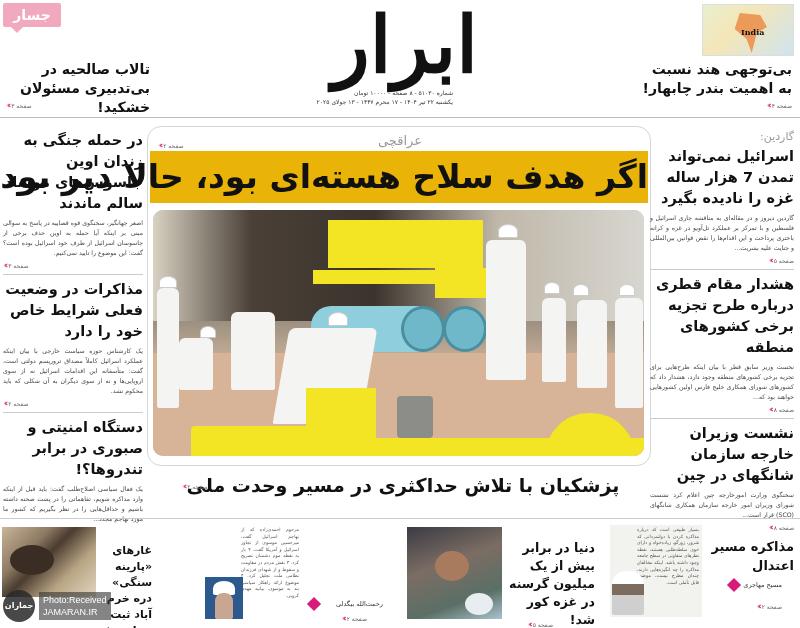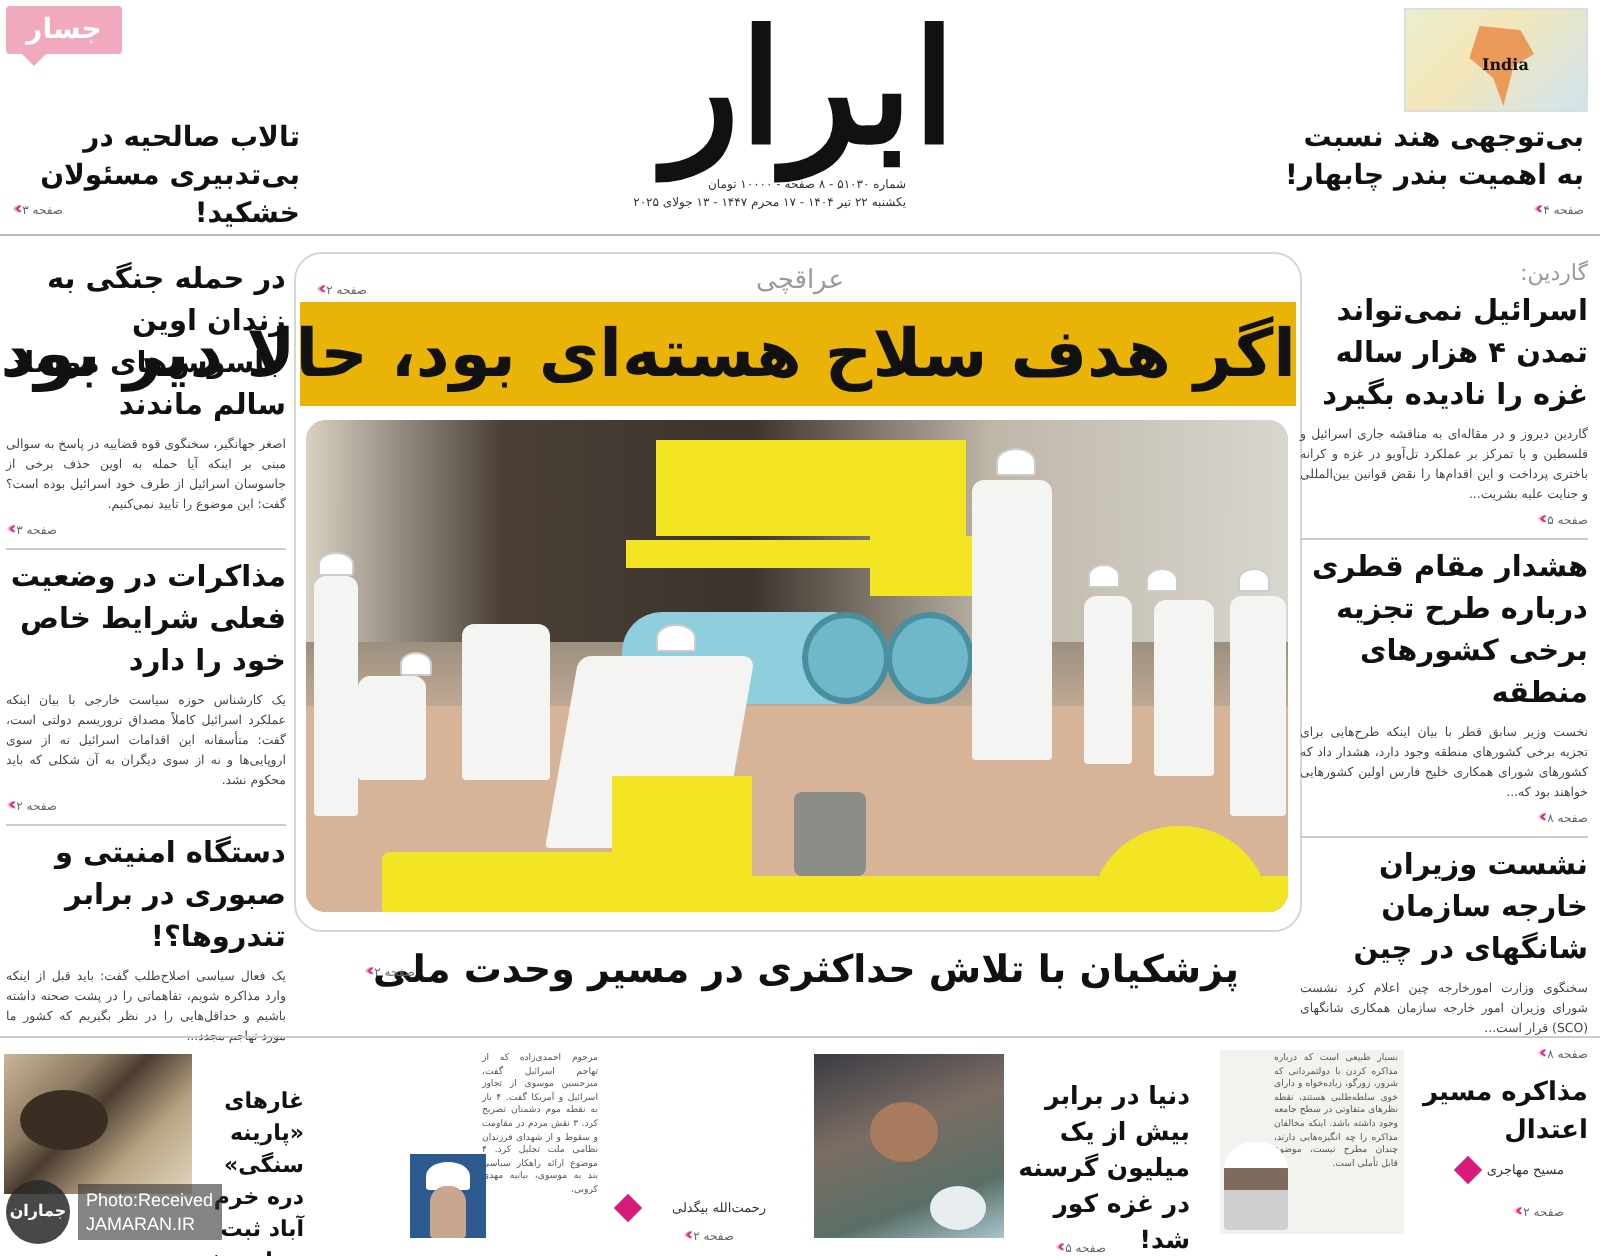--- a/index.html
+++ b/index.html
@@ -166,21 +166,21 @@
 <div class="abs sub-headline">پزشکیان با تلاش حداکثری در مسیر وحدت ملی</div>
 <div class="abs page-ref" style="left:182px; top:481px; direction:ltr;">
   <span class="chev"><span class="l1">‹</span><span class="l2">‹</span>‹</span>
   <span>صفحه ۲</span>
 </div>
 
 <div class="abs vrule" style="left:146px; top:122px; height:395px; background:transparent;"></div>
 
 <div class="abs" style="right:6px; top:130px; width:144px;">
   <div style="color:#999; font-size:11px; text-align:right;">گاردین:</div>
-  <div class="headline" style="font-size:14.5px; line-height:21px; margin-top:3px;">اسرائیل نمی‌تواند تمدن ۴ هزار ساله غزه را نادیده بگیرد</div>
+  <div class="headline" style="font-size:14.5px; line-height:21px; margin-top:3px;">اسرائیل نمی‌تواند تمدن 7 هزار ساله غزه را نادیده بگیرد</div>
   <div class="body-text" style="margin-top:4px;">گاردین دیروز و در مقاله‌ای به مناقشه جاری اسرائیل و فلسطین و با تمرکز بر عملکرد تل‌آویو در غزه و کرانه باختری پرداخت و این اقدام‌ها را نقض قوانین بین‌المللی و جنایت علیه بشریت...</div>
   <div class="page-ref" style="margin-top:2px;">
     <span>صفحه ۵</span>
     <span class="chev"><span class="l1">‹</span><span class="l2">‹</span>‹</span>
   </div>
   <div class="rule-h" style="margin:4px 0;"></div>
 
   <div class="headline" style="font-size:14.5px; line-height:21px;">هشدار مقام قطری درباره طرح تجزیه برخی کشورهای منطقه</div>
   <div class="body-text" style="margin-top:4px;">نخست وزیر سابق قطر با بیان اینکه طرح‌هایی برای تجزیه برخی کشورهای منطقه وجود دارد، هشدار داد که کشورهای شورای همکاری خلیج فارس اولین کشورهایی خواهند بود که...</div>
   <div class="page-ref" style="margin-top:2px;">

